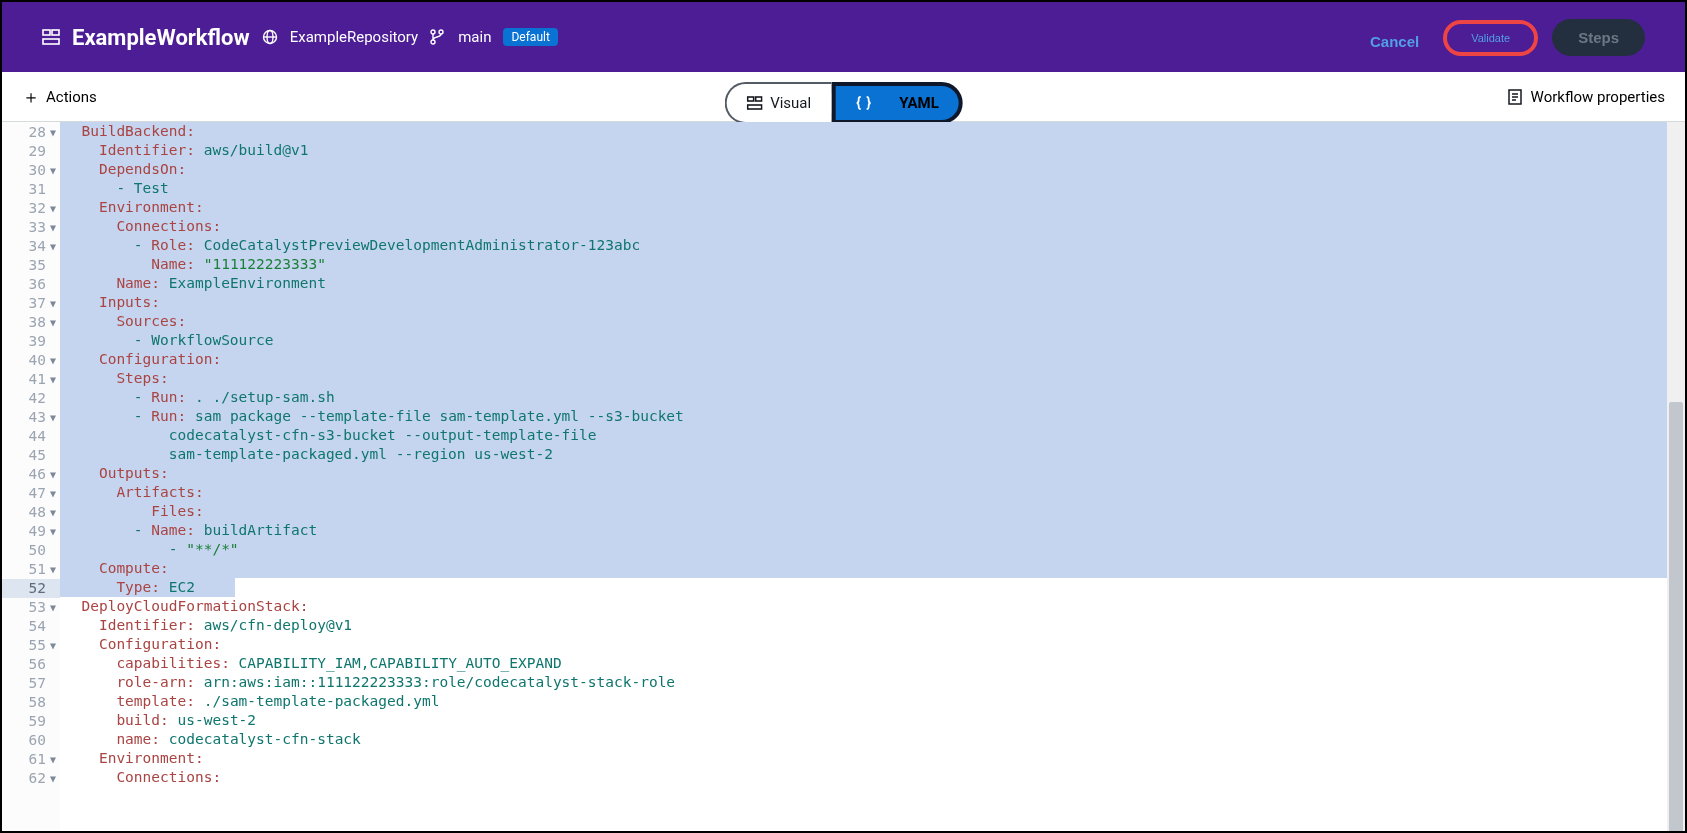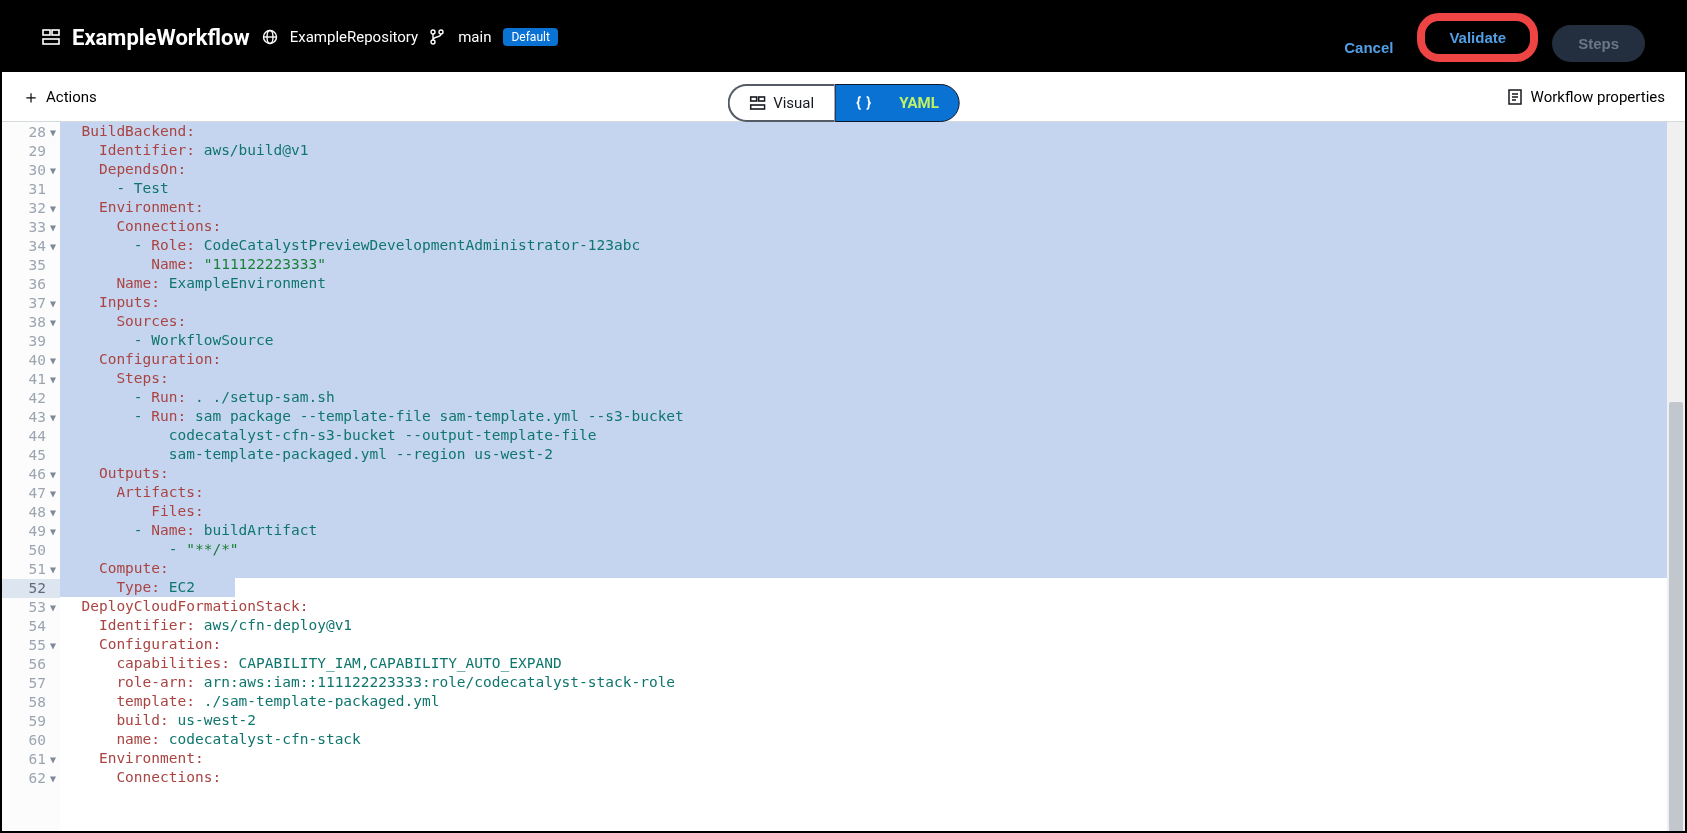--- a/index.html
+++ b/index.html
@@ -1,37 +1,37 @@
 <!DOCTYPE html>
 <html><head>
 <meta charset="utf-8">
 <style>
   * { box-sizing: border-box; margin: 0; padding: 0; }
   body { font-family: -apple-system, BlinkMacSystemFont, "Segoe UI", Roboto, Helvetica, Arial, sans-serif; background: #fff; overflow: hidden; }
   .container { width: 1687px; height: 833px; border: 2px solid #000; display: flex; flex-direction: column; }
   
-  .header { background: #000000; color: #fff; height: 70px; display: flex; align-items: center; padding: 0 40px 0 40px; }
+  .header { background: #4c1d95; color: #fff; height: 70px; display: flex; align-items: center; padding: 0 40px 0 40px; }
   .header-left { display: flex; align-items: center; gap: 12px; flex: 1; }
   .wf-icon { width: 18px; height: 18px; display: inline-flex; align-items: center; justify-content: center; }
   .wf-title { font-size: 22px; font-weight: 700; }
   .repo-icon, .branch-icon { width: 16px; height: 16px; display: inline-flex; }
   .repo-name, .branch-name { font-size: 15px; font-weight: 400; }
   .badge { background: #0972d3; color: #fff; font-size: 12px; padding: 2px 8px; border-radius: 4px; }
   .header-right { display: flex; align-items: flex-end; gap: 14px; }
   .btn-link { color: #539fe5; font-size: 15px; font-weight: 700; background: none; border: none; cursor: pointer; padding: 6px 10px; }
-  .btn-outline { color: #539fe5; font-size: 15px; font-weight: 700; background: none; border: 8px solid #ef4444; border-radius: 22px; padding: 8px 24px; cursor: pointer; }
+  .btn-outline { color: #539fe5; font-size: 11px; font-weight: 400; background: none; border: 4px solid #ef4444; border-radius: 22px; padding: 8px 24px; cursor: pointer; }
   .btn-disabled { color: #6b7785; font-size: 15px; font-weight: 700; background: #232f3e; border: none; border-radius: 22px; padding: 10px 26px; cursor: not-allowed; }
   
   .toolbar { height: 50px; border-bottom: 1px solid #d5dbdb; display: flex; align-items: center; padding: 0 20px; position: relative; }
   .actions-btn { display: flex; align-items: center; gap: 6px; font-size: 15px; font-weight: 400; cursor: pointer; }
   .plus-icon { font-size: 18px; font-weight: 300; }
   .view-toggle { position: absolute; left: 50%; transform: translateX(-50%); display: flex; border-radius: 22px; margin-top: 12px; }
   .toggle-btn { display: flex; align-items: center; gap: 8px; padding: 8px 20px; font-size: 15px; cursor: pointer; }
   .toggle-visual { background: #fff; border: 2px solid #545b64; border-right: none; border-radius: 22px 0 0 22px; color: #16191f; }
-  .toggle-yaml { background: #0972d3; border: 1px solid #0f172a; border-radius: 0 22px 22px 0; color: #bef264; font-weight: 700; gap: 28px; }
+  .toggle-yaml { background: #0972d3; border: 4px solid #0f172a; border-radius: 0 22px 22px 0; color: #000000; font-weight: 700; gap: 28px; }
   .props-btn { margin-left: auto; display: flex; align-items: center; gap: 8px; font-size: 15px; cursor: pointer; }
   
   .editor { flex: 1; display: flex; font-family: "Menlo", "Monaco", "Consolas", monospace; font-size: 14.5px; line-height: 19px; overflow: hidden; position: relative; }
   .gutter { width: 58px; background: #fcfcfc; text-align: right; color: #9aa5b1; user-select: none; padding-top: 1px; }
   .gutter-line { height: 19px; padding-right: 4px; display: flex; justify-content: flex-end; align-items: center; gap: 2px; }
   .gutter-line.current { background: #dce5f0; color: #5f6b7a; }
   .fold { color: #7d8998; font-size: 10px; width: 8px; display: inline-block; }
   .code { flex: 1; position: relative; }
   .code-line { height: 19px; white-space: pre; padding-left: 4px; }
   .code-line.hl { background: #c6d5ef; }

